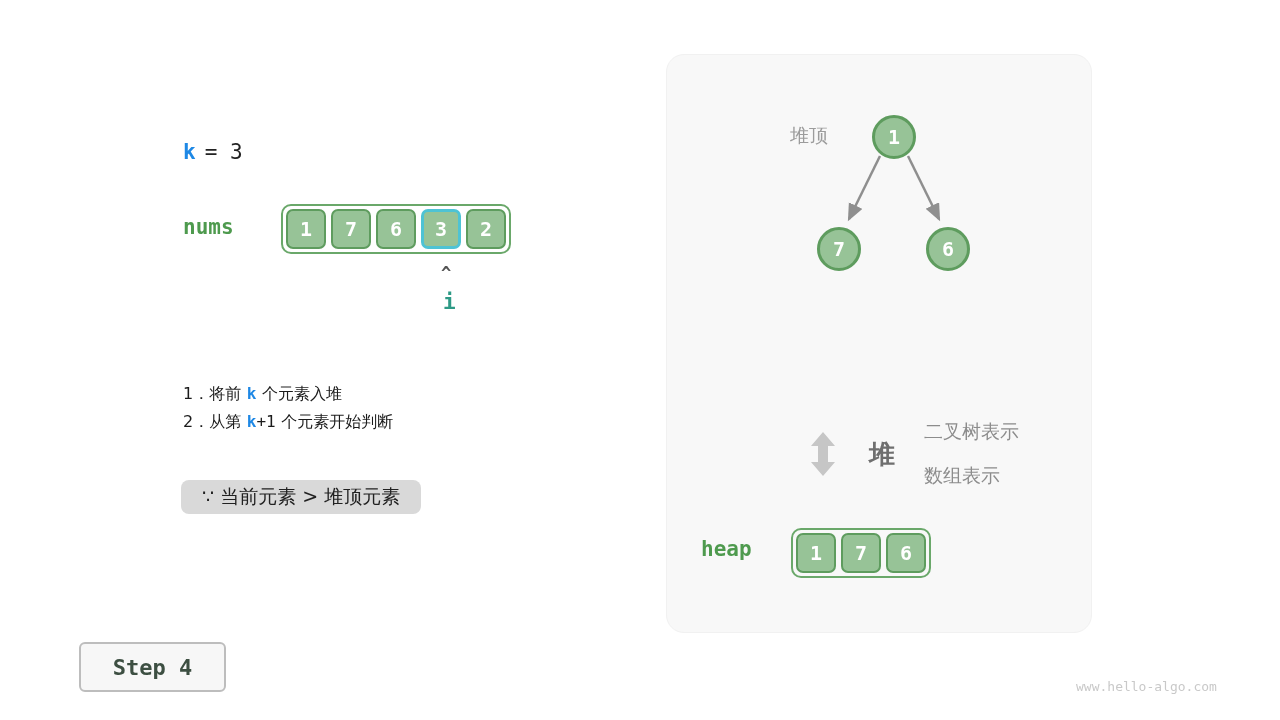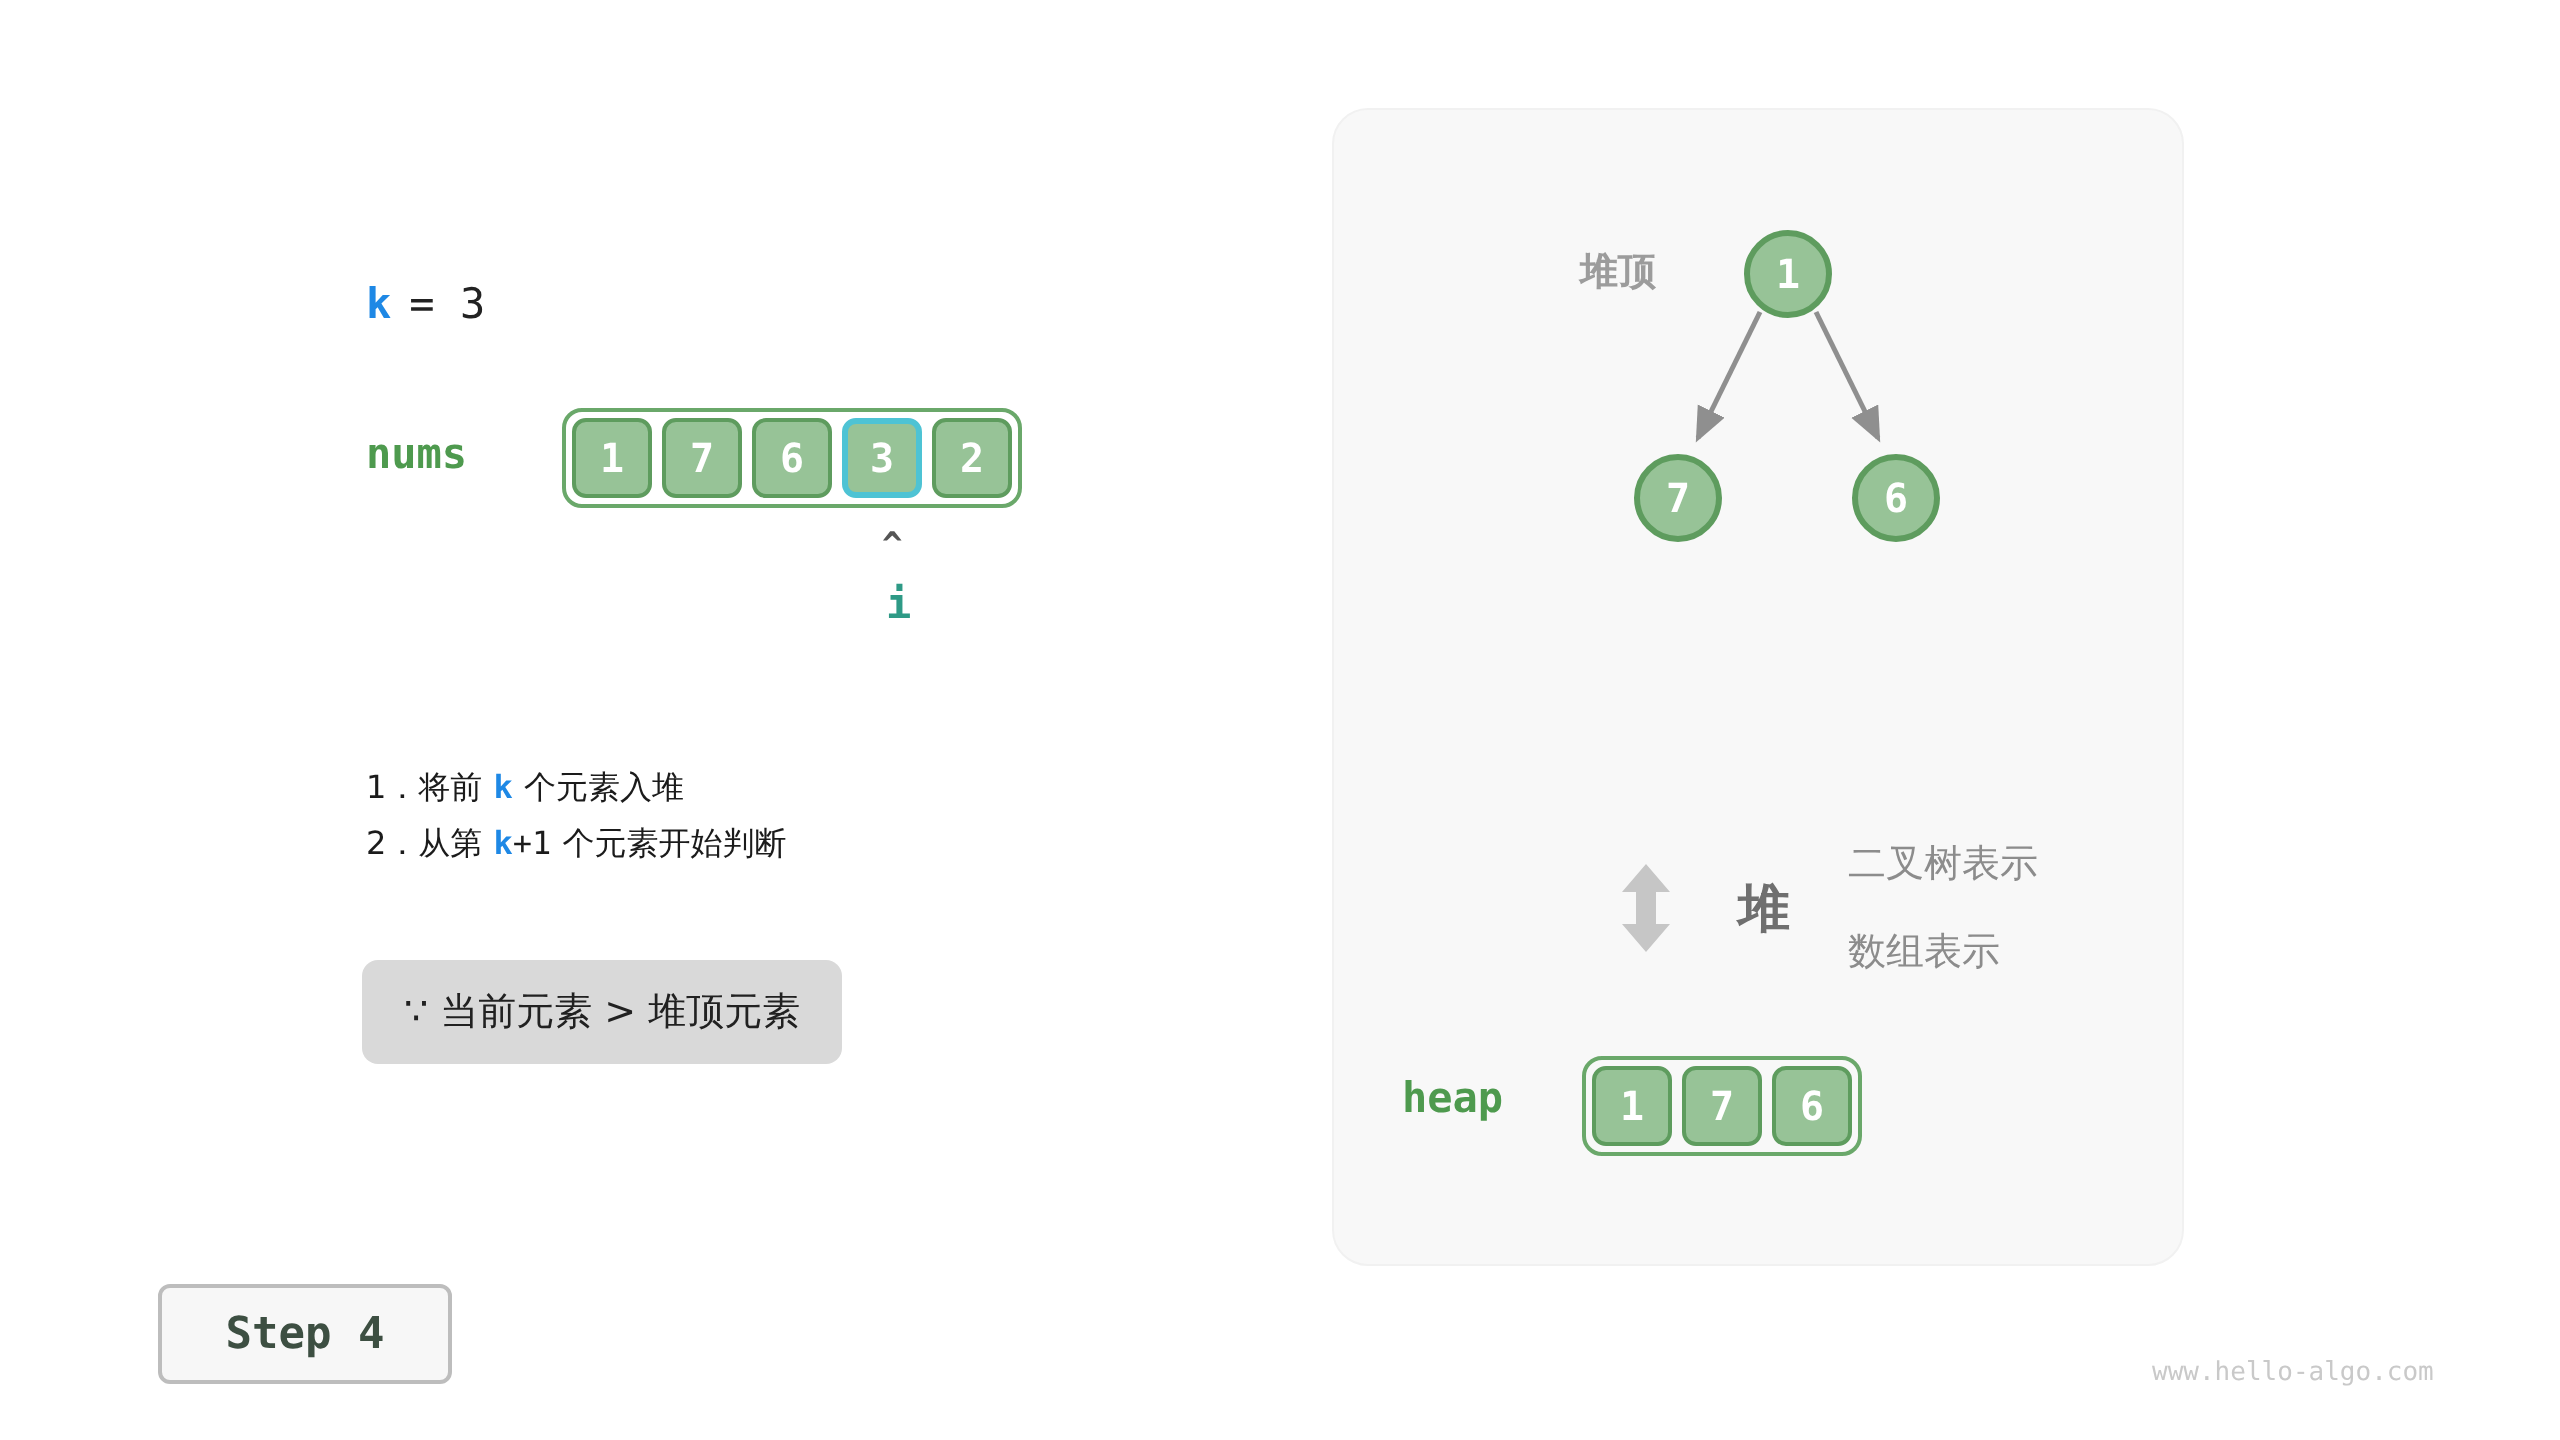--- a/index.html
+++ b/index.html
@@ -39,21 +39,21 @@
   .i-label { left: 443px; top: 290px; font-size: 21px; font-weight: bold; color: #2E9A86; }
 
   .note { font-size: 16px; color: #1b1b1b; white-space: nowrap; }
   .note1 { left: 183px; top: 384px; }
   .note2 { left: 183px; top: 412px; }
   .note .k-inline { color: #1E88E5; font-weight: bold; font-family: "DejaVu Sans Mono", monospace; margin: 0 0.35em; }
   .note .k-inline.tight { margin-right: 0; }
   .note .plus-inline { font-family: "DejaVu Sans Mono", monospace; margin-right: 0.35em; }
 
   .because-box {
-    left: 181px; top: 480px; height: 52px;
+    left: 181px; top: 480px; height: 34px;
     background: #D9D9D9; border-radius: 8px;
     display: inline-flex; align-items: center;
     padding: 0 21px; font-size: 19px; color: #212121; white-space: nowrap;
   }
 
   
   .panel {
     left: 666px; top: 54px; width: 426px; height: 579px;
     background: #F8F8F8; border: 1px solid #F1F1F1; border-radius: 18px;
   }
@@ -63,21 +63,21 @@
     width: 44px; height: 44px; border-radius: 50%;
     background: #97C397; border: 3px solid #5E9C5E;
     color: #fff; font-family: "DejaVu Sans Mono", monospace;
     font-size: 20px; font-weight: 600;
     display: flex; align-items: center; justify-content: center;
   }
   .node.root    { left: 205px; top: 60px; }
   .node.child-l { left: 150px; top: 172px; }
   .node.child-r { left: 259px; top: 172px; }
 
-  .heap-top-label { left: 123px; top: 68px; font-size: 19px; font-weight: 700; color: #9C9C9C; }
+  .heap-top-label { left: 123px; top: 68px; font-size: 19px; font-weight: 400; color: #9C9C9C; }
 
   .edges { left: 0; top: 0; }
 
   .updown-icon { left: 142px; top: 376px; }
   .heap-char   { left: 202px; top: 382px; font-size: 26px; font-weight: 600; color: #6F6F6F; }
   .repr        { font-size: 19px; font-weight: 400; color: #8C8C8C; }
   .tree-repr   { left: 257px; top: 364px; }
   .array-repr  { left: 257px; top: 408px; }
 
   .heap-label { left: 34px; top: 482px; font-size: 21px; font-weight: bold; color: #4E9A4E; }

